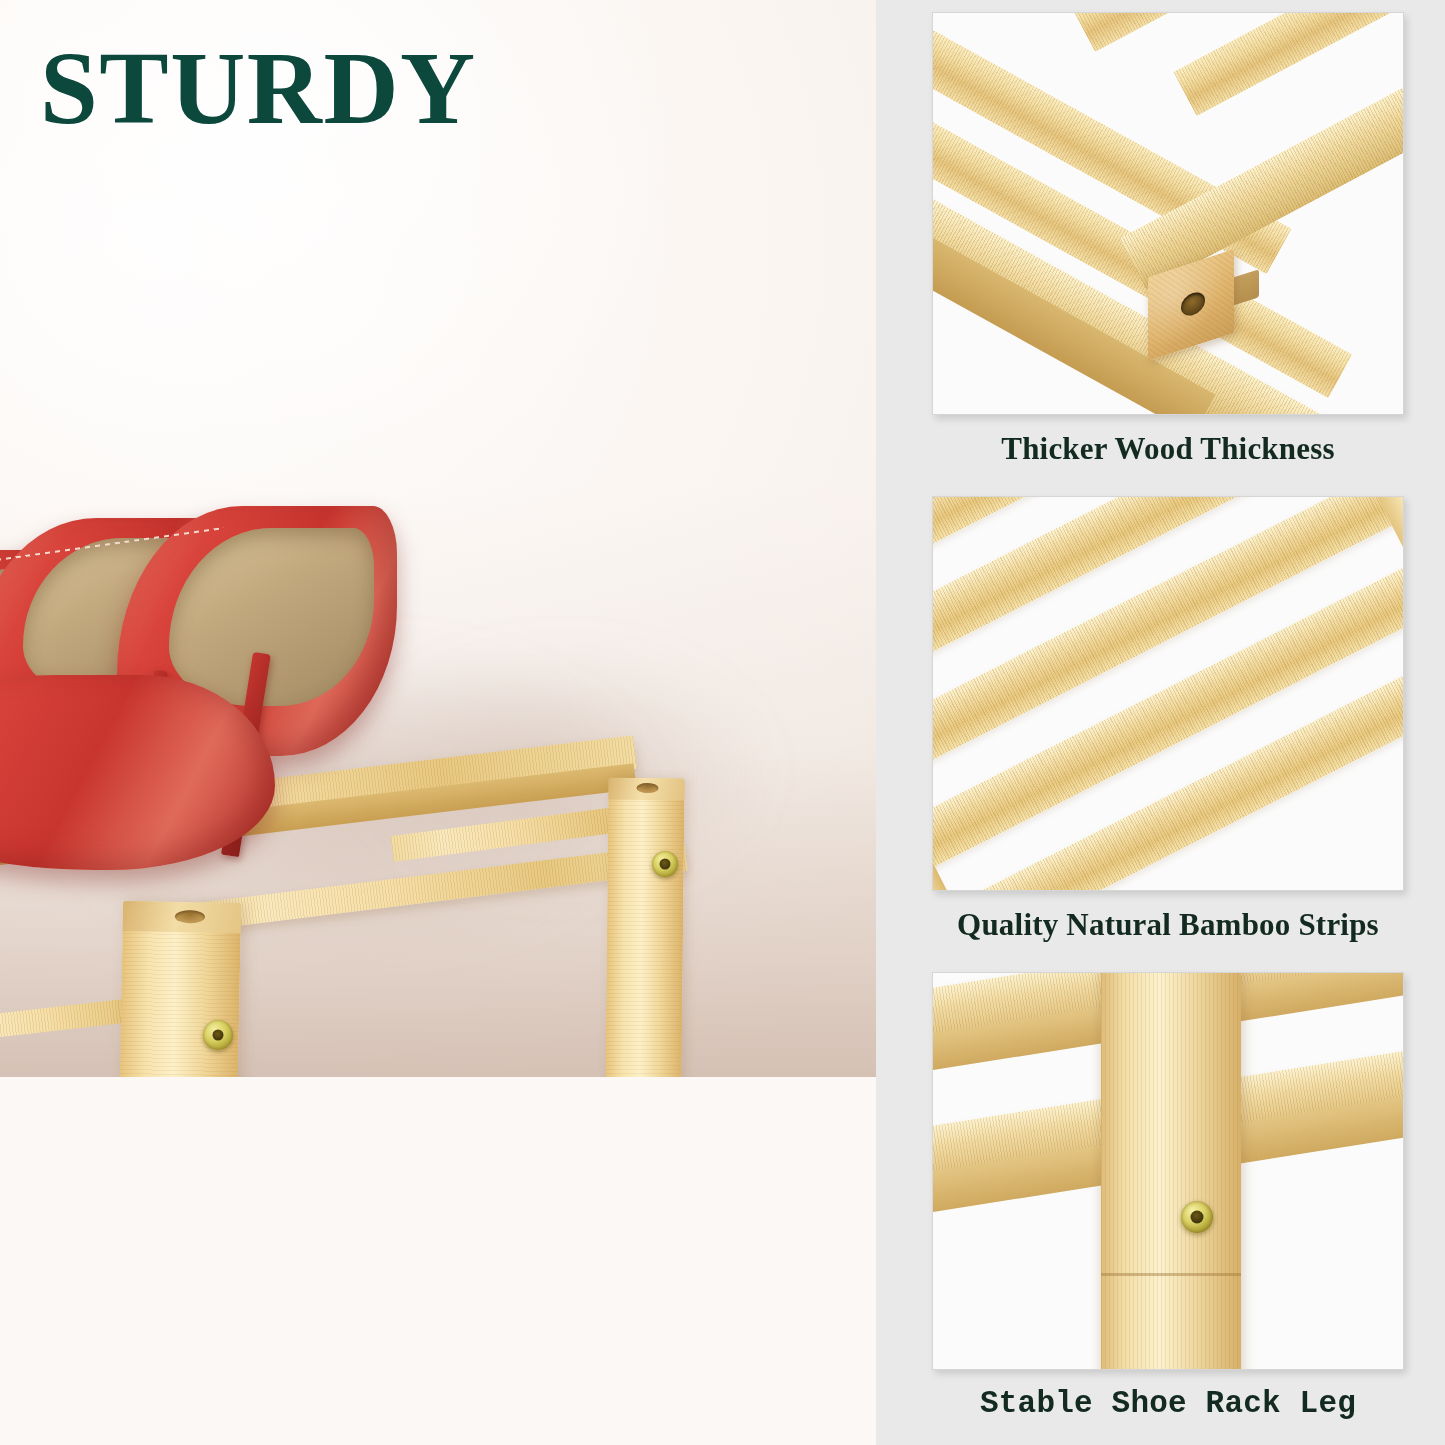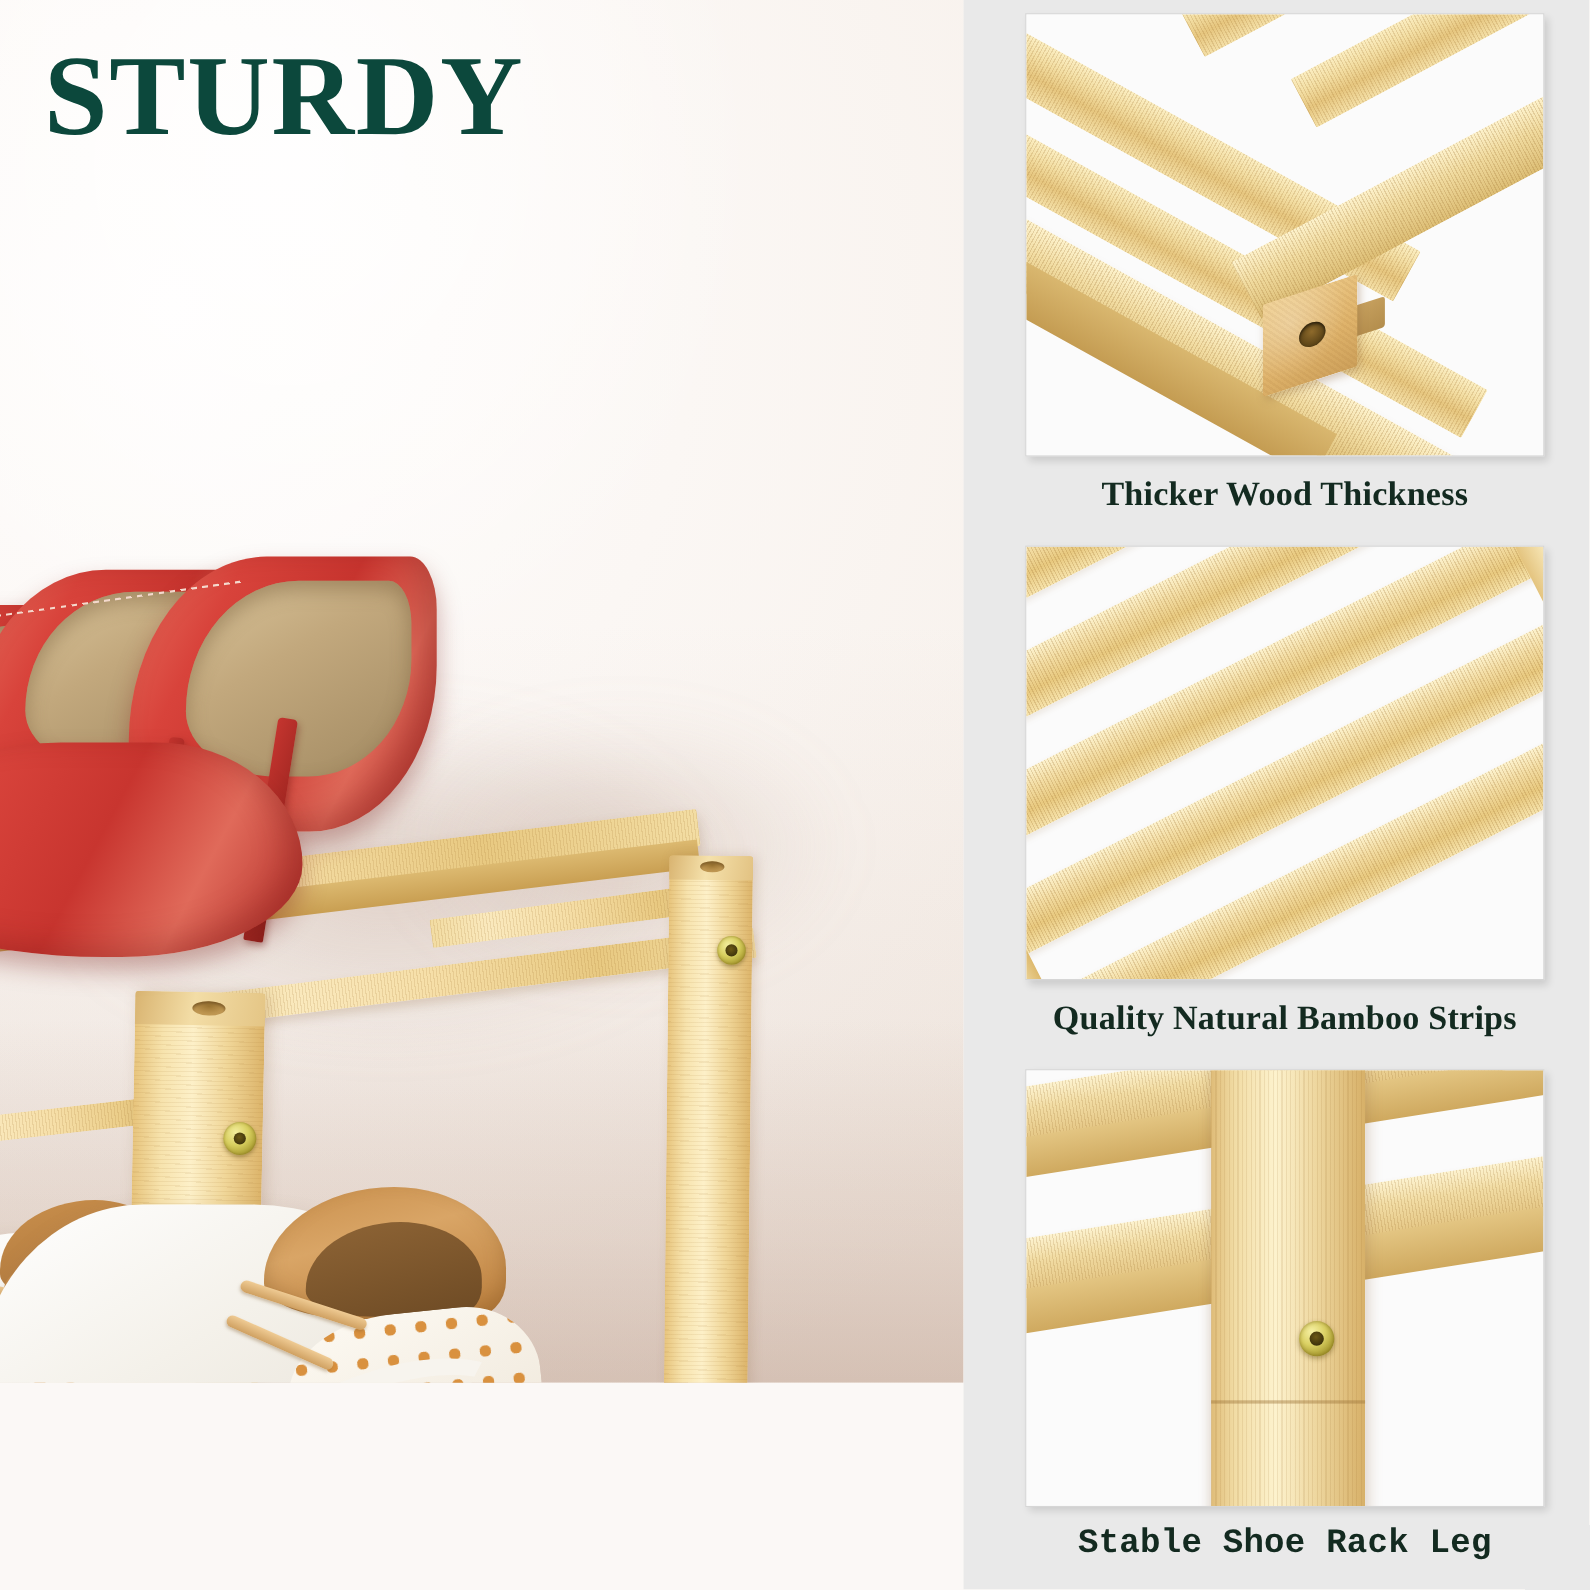--- a/index.html
+++ b/index.html
@@ -8,21 +8,21 @@
   body {
     font-family: "Liberation Serif", "DejaVu Serif", serif;
     background:#fbf8f6;
   }
 
   .page { position:relative; width:1445px; height:1445px; display:flex; }
 
   
   .hero {
     position:relative;
-    width:876px; height:1257px;
+    width:876px; height:1077px;
     background:
       radial-gradient(120% 90% at 18% 22%, #fffdfc 0%, #fbf7f4 45%, #f6efe9 100%);
     overflow:hidden;
   }
   
   .hero-wall-shade {
     position:absolute; inset:0;
     background:
       radial-gradient(70% 55% at 30% 12%, rgba(255,255,255,.85), rgba(255,255,255,0) 70%),
       linear-gradient(180deg, rgba(255,255,255,0) 45%, rgba(198,172,156,.12) 72%, rgba(183,152,134,.22) 100%);

